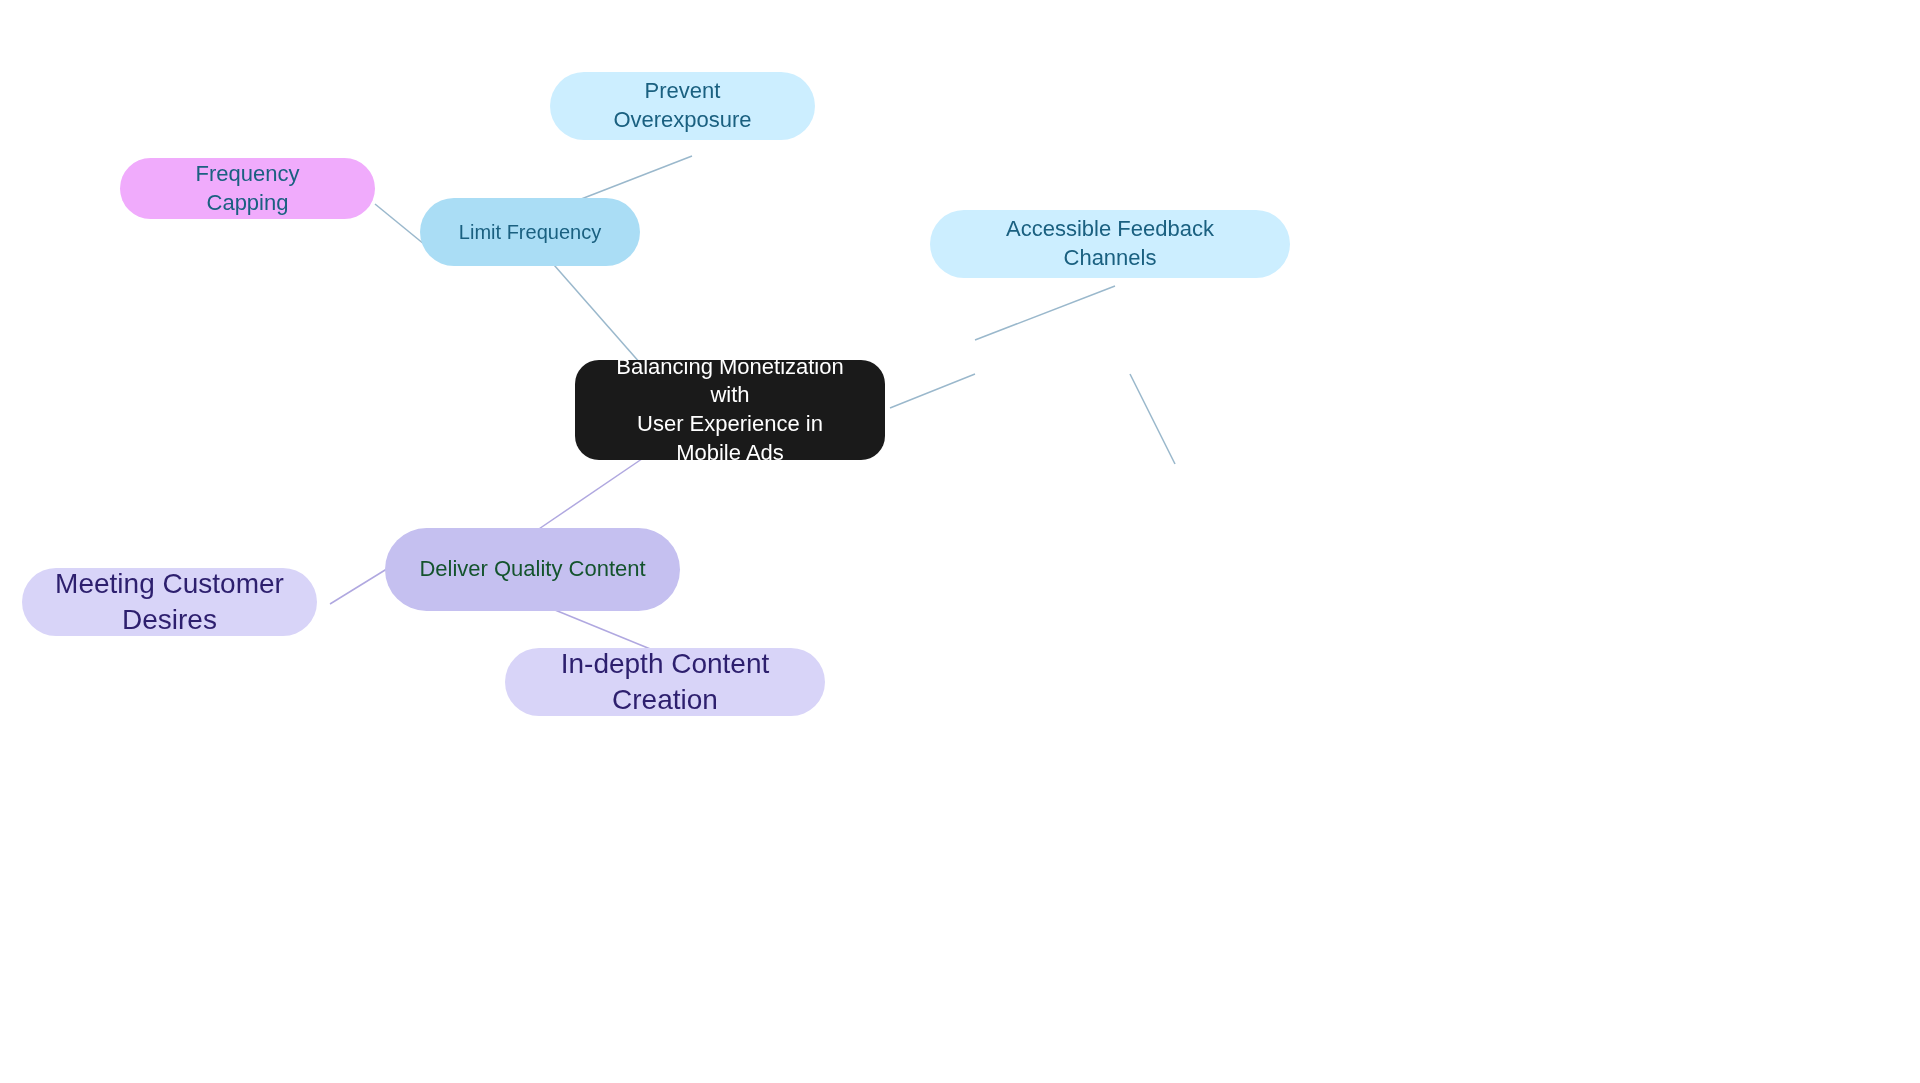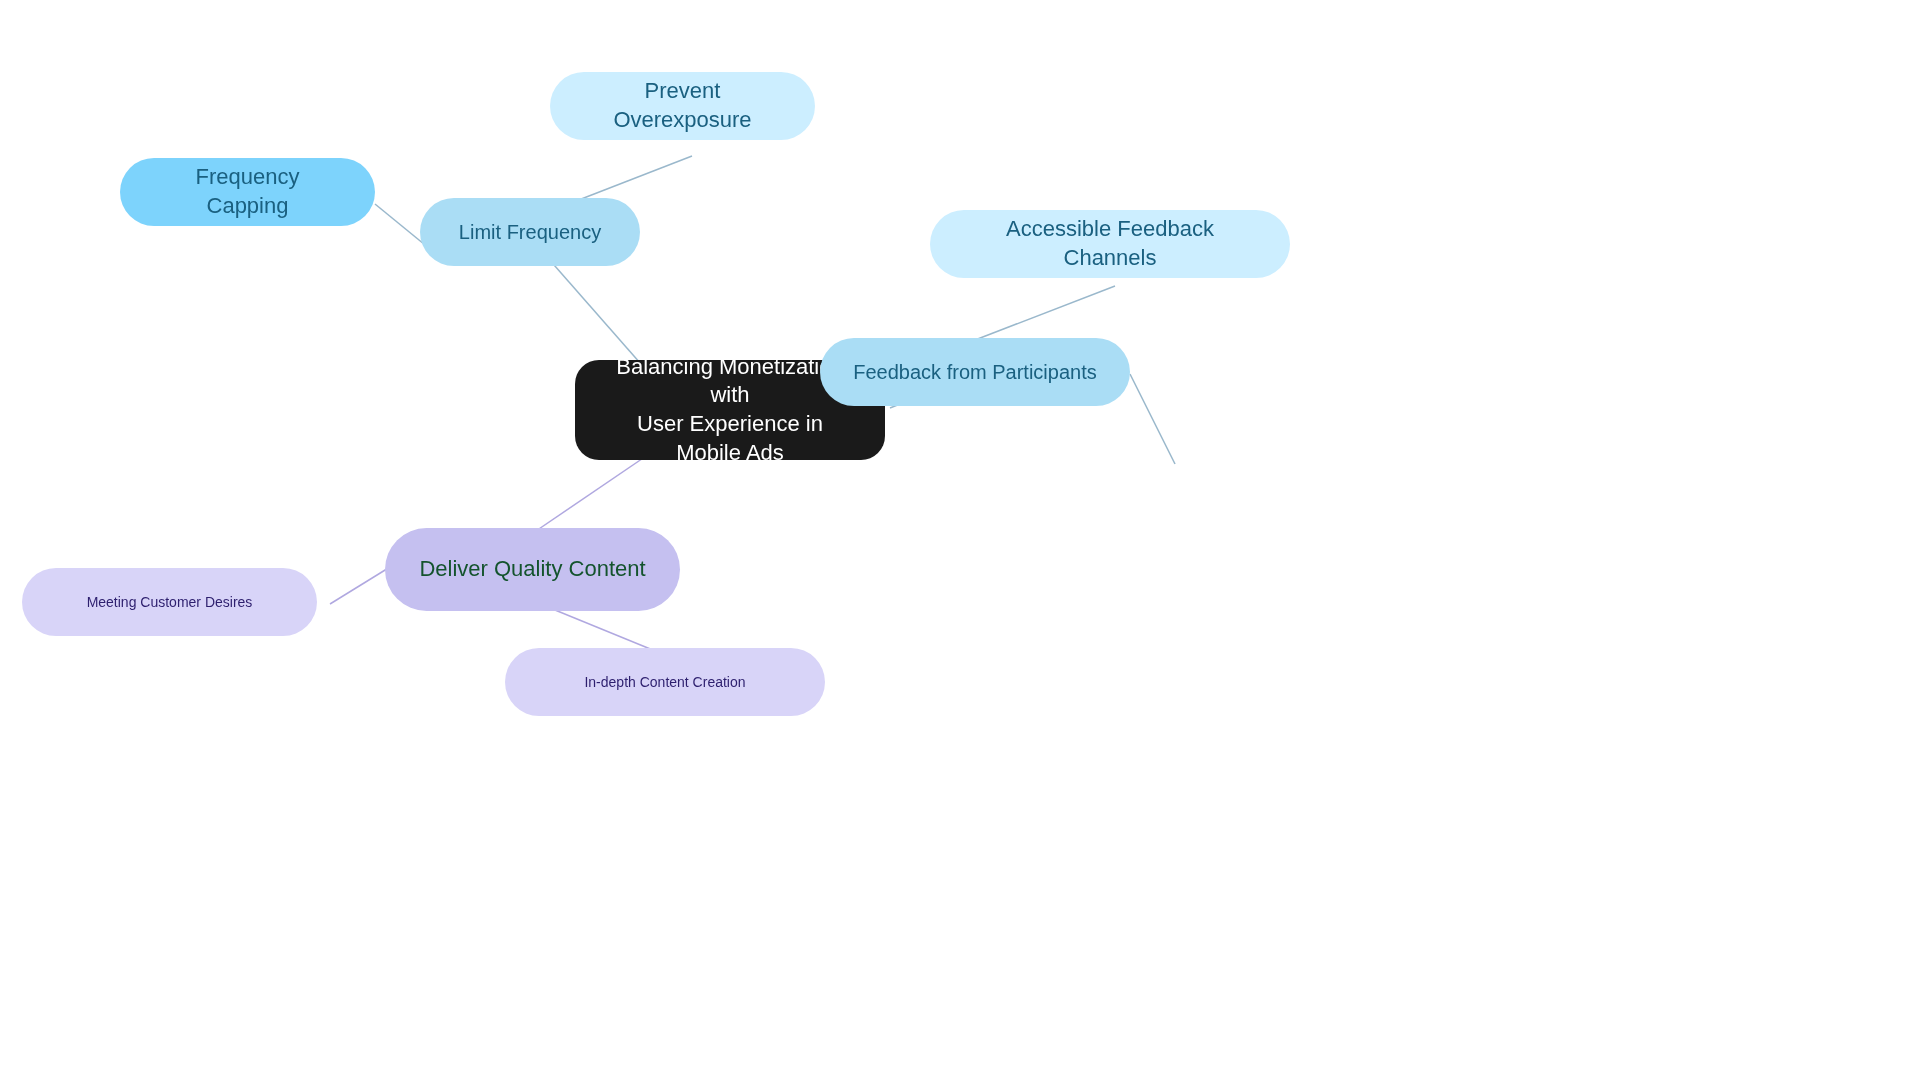--- a/index.html
+++ b/index.html
@@ -63,21 +63,21 @@
 
     .node-purple-medium {
       background: #c5c0f0;
       color: #2d1f6e;
       font-size: 22px;
     }
 
     .node-purple-light {
       background: #d8d4f8;
       color: #2d1f6e;
-      font-size: 14px;
+      font-size: 28px;
     }
   </style>
 </head>
 <body>
 
 <div class="diagram-container">
 
   <svg class="connections">
 
     <line x1="655" y1="380" x2="540" y2="249" stroke="#9ab8cc" stroke-width="1.5"></line>
@@ -102,27 +102,24 @@
   <div class="node node-center" style="left: 575px; top: 360px;">Balancing Monetization with<br>User Experience in Mobile Ads</div>
 
   <div class="node node-blue-medium" style="left: 420px; top: 198px; width: 220px; height: 68px; background:#aaddf5; color:#1a6080;">
     <span>Limit Frequency</span>
   </div>
 
   <div class="node node-blue-light" style="left: 550px; top: 72px; width: 265px; height: 68px; background:#cceeff; color:#1a6080;">
     <span>Prevent Overexposure</span>
   </div>
 
-  <div class="node node-blue-light" style="left: 120px; top: 158px; width: 255px; height: 68px; background:#7dd3fc; color:#1a6080;">
+  <div class="node node-blue-light" style="left: 120px; top: 158px; width: 255px; height: 61px; background:#f0abfc; color:#1a6080;">
     <span>Frequency Capping</span>
   </div>
 
-  <div class="node node-blue-medium" style="left: 820px; top: 338px; width: 310px; height: 68px; background:#aaddf5; color:#1a6080;">
-    <span>Feedback from Participants</span>
-  </div>
 
   <div class="node node-blue-light" style="left: 930px; top: 210px; width: 360px; height: 68px; background:#cceeff; color:#1a6080;">
     <span>Accessible Feedback Channels</span>
   </div>
 
 
   <div class="node node-purple-medium" style="left: 385px; top: 528px; width: 295px; height: 83px; background:#c5c0f0; color:#14532d;">
     <span>Deliver Quality Content</span>
   </div>
 

